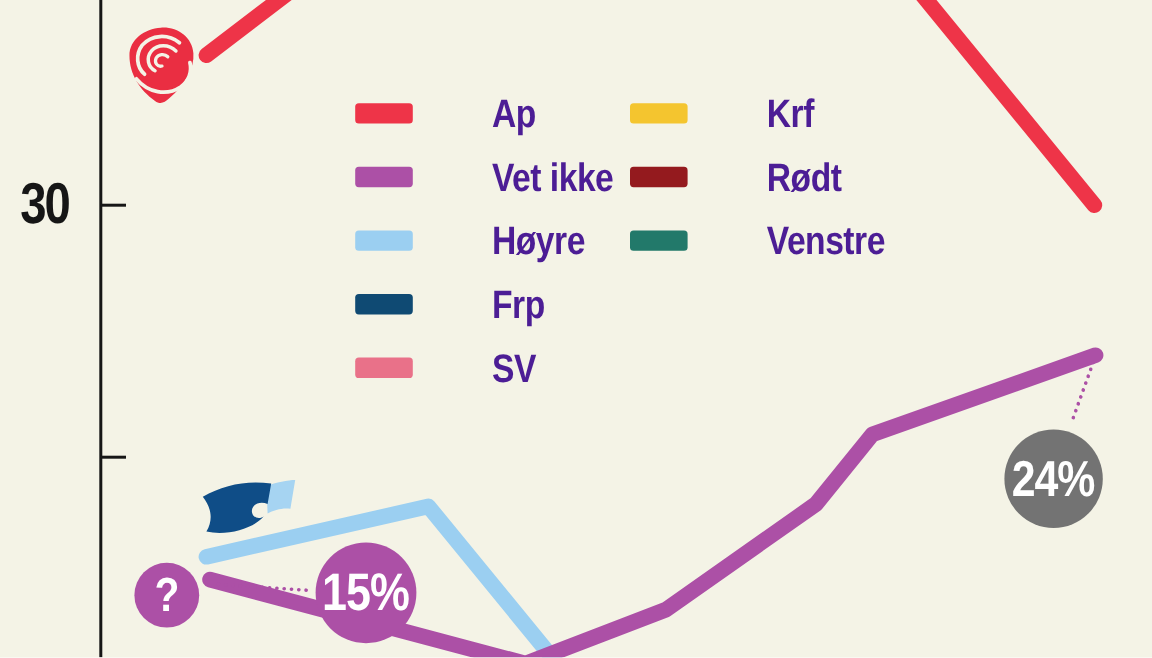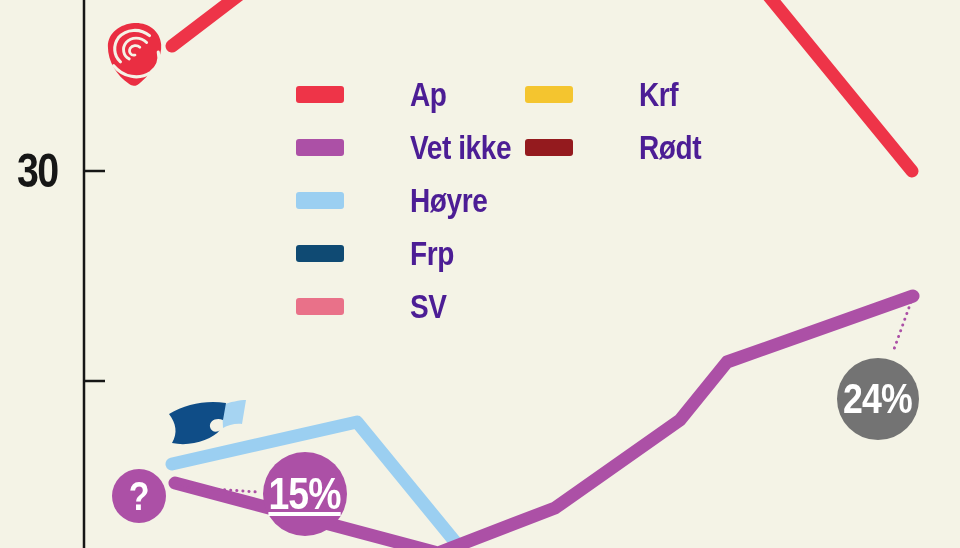--- a/index.html
+++ b/index.html
@@ -26,21 +26,21 @@
   .legend-swatch{width:48px;height:17px;border-radius:3px;margin-right:22px;flex:0 0 auto;}
   .legend-label{font-size:33px;font-weight:700;color:#4c1d95;white-space:nowrap;margin-left:44px;}
   .legend-label .squeeze{display:inline-block;transform:scaleX(.85);transform-origin:left center;letter-spacing:-.5px;}
   
   .bubble{
     position:absolute;border-radius:50%;z-index:4;
     display:flex;align-items:center;justify-content:center;
     color:#fff;font-weight:700;
   }
   #bubble-question{left:112px;top:469px;width:54px;height:54px;font-size:40px;}
-  #bubble-start{left:263px;top:452px;width:84px;height:84px;font-size:44px;text-decoration:underline;}
+  #bubble-start{left:263px;top:452px;width:84px;height:84px;font-size:44px;}
   #bubble-end{left:837px;top:358px;width:82px;height:82px;font-size:42px;}
   .bubble .squeeze{display:inline-block;transform:scaleX(.85);transform-origin:center;letter-spacing:-1px;}
   
   .logo{position:absolute;z-index:3;}
   #ap-logo{left:104px;top:22px;}
   #hoyre-logo{left:166px;top:397px;}
 </style>
 </head>
 <body>
 
@@ -126,15 +126,21 @@
     <span class="legend-label">
       <span class="squeeze">Krf</span>
     </span>
   </div>
       <div class="legend-item">
     <span class="legend-swatch" style="background: rgb(148, 26, 30);"></span>
     <span class="legend-label">
       <span class="squeeze">Rødt</span>
     </span>
   </div>
+      <div class="legend-item">
+    <span class="legend-swatch" style="background: rgb(34, 121, 106);"></span>
+    <span class="legend-label">
+      <span class="squeeze">Venstre</span>
+    </span>
+  </div>
     </div>
 
 </div>
 
 </body></html>

